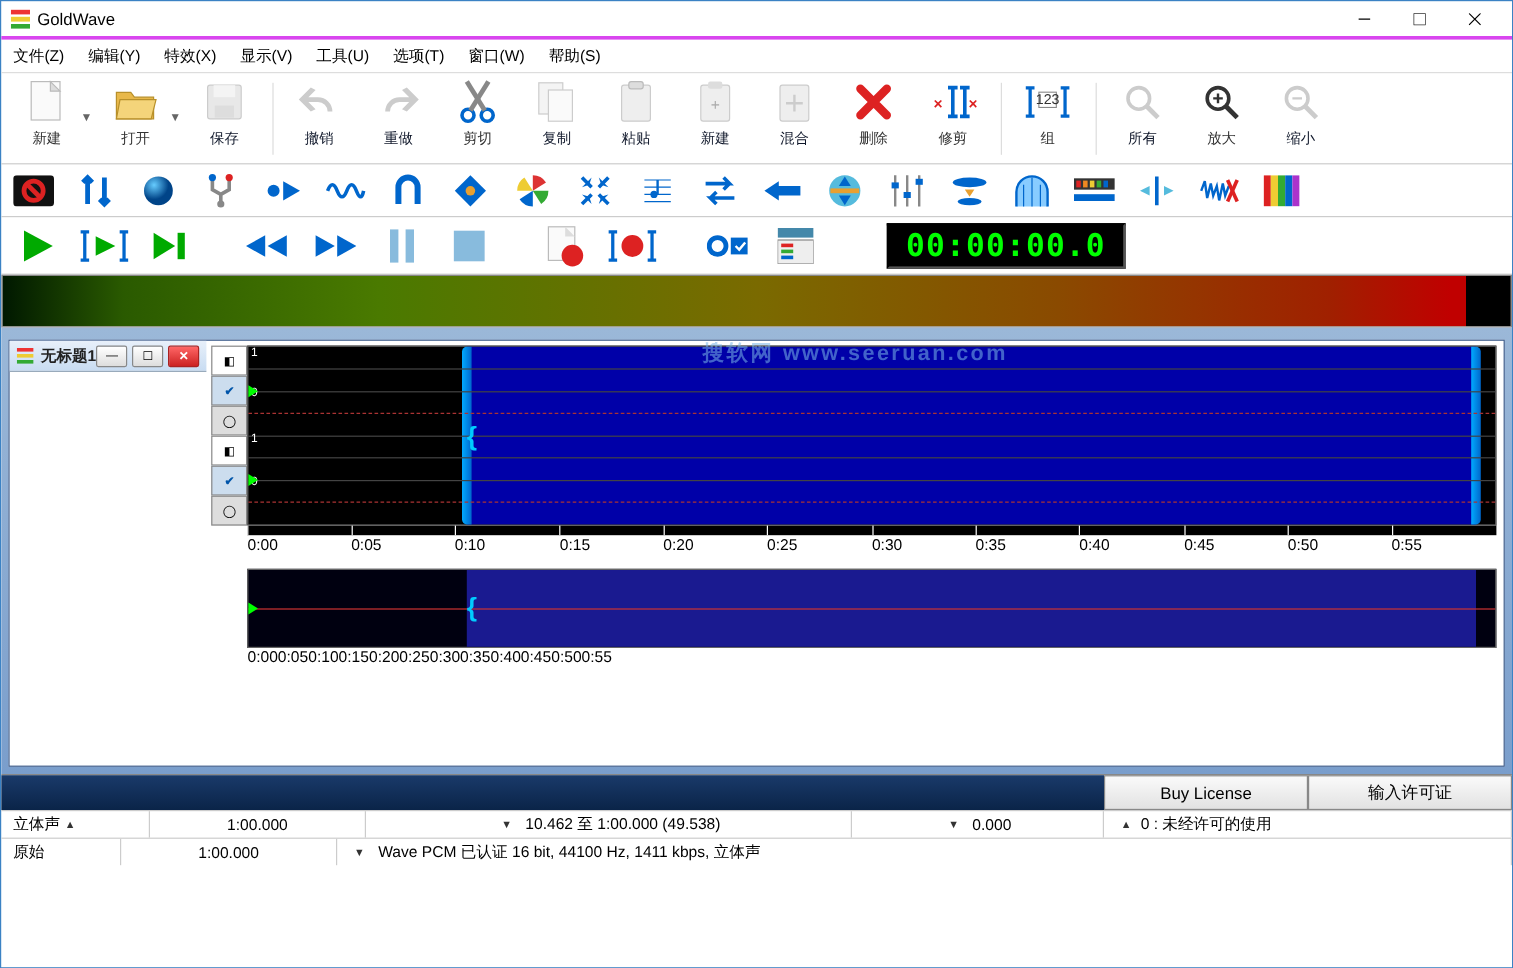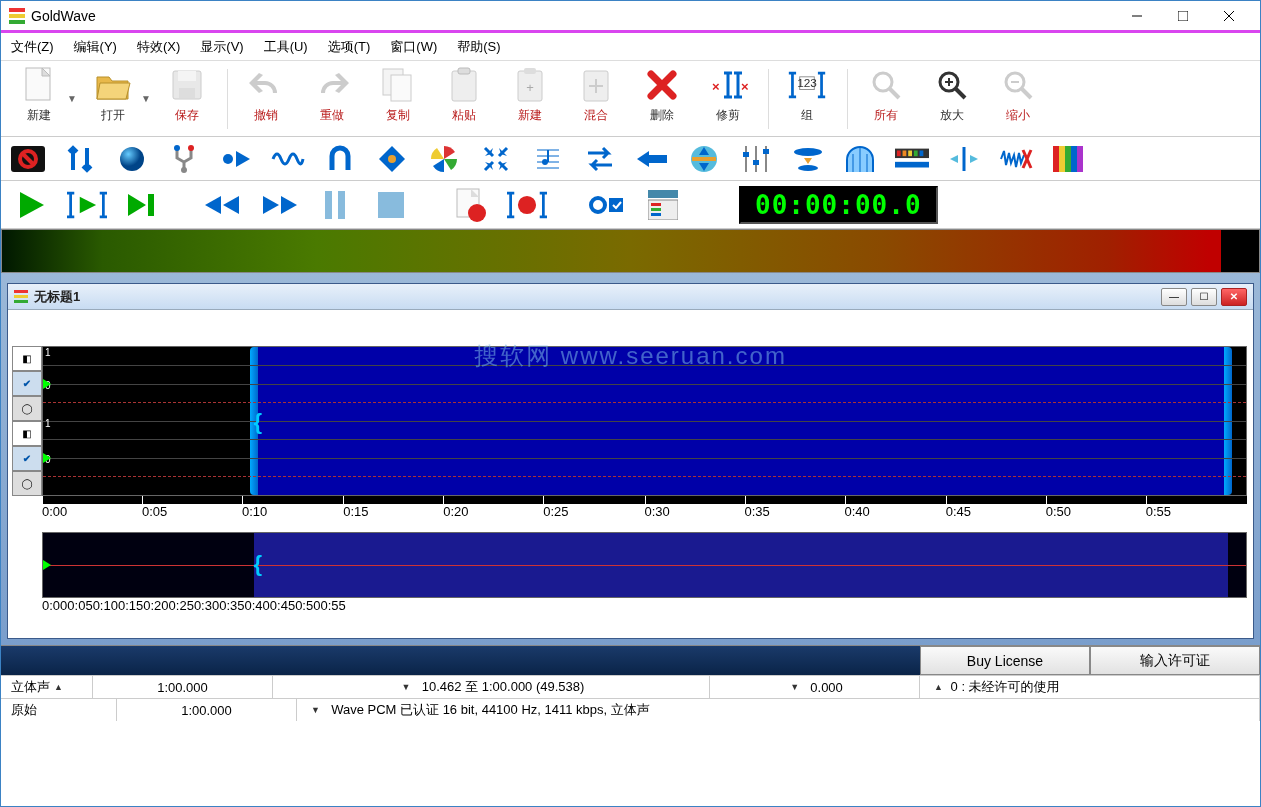--- a/index.html
+++ b/index.html
@@ -9,39 +9,39 @@
 .titlebar .title { flex:1; font-size:14px; color:#000; }
 .win-btns { display:flex; gap:0; }
 .win-btn { width:46px; height:30px; display:flex; align-items:center; justify-content:center; cursor:default; }
 .win-btn svg { width:10px; height:10px; }
 .menubar { height:28px; display:flex; align-items:center; padding:0 10px; gap:20px; border-bottom:1px solid #ddd; font-size:14px; }
 .menubar span { cursor:default; }
 .toolbar1 { height:76px; display:flex; align-items:flex-start; padding:4px 6px; border-bottom:1px solid #ccc; }
 .tb1-btn { display:flex; flex-direction:column; align-items:center; justify-content:flex-start; width:64px; height:68px; margin-right:2px; cursor:default; }
 .tb1-btn .ic { width:40px; height:40px; display:flex; align-items:center; justify-content:center; }
 .tb1-btn .lbl { font-size:12px; color:#333; margin-top:2px; }
-.tb1-btn.disabled .lbl { color:#b91c1c; }
+.tb1-btn.disabled .lbl { color:#0f172a; }
 .tb1-sep { width:1px; height:60px; background:#ddd; margin:4px 6px; }
 .dd-arrow { width:10px; align-self:center; color:#666; font-size:10px; margin-left:-6px; margin-right:4px;}
 .toolbar2 { height:44px; display:flex; align-items:center; padding:0 10px; gap:18px; border-bottom:1px solid #ccc; }
 .tb2-ic { width:34px; height:34px; display:flex; align-items:center; justify-content:center; cursor:default; }
 .toolbar3 { height:48px; display:flex; align-items:center; padding:0 10px; gap:16px; border-bottom:1px solid #ccc; }
 .tb3-ic { width:40px; height:38px; display:flex; align-items:center; justify-content:center; cursor:default; }
 .tb3-sep { width:8px;}
 .timecode { margin-left:40px; background:#000; color:#0f0; font-family:"Consolas",monospace; font-size:26px; font-weight:bold; padding:2px 14px; letter-spacing:1px; border:2px inset #555;}
 .level-bar { height:44px; background:linear-gradient(90deg,#001800 0%,#2a5a00 8%,#4a7a00 25%,#7a6a00 50%,#8a4a00 70%,#a02000 88%,#c00000 96%,#c00000 97%,#000 97%,#000 100%); border:1px solid #888;}
 .workspace { background:linear-gradient(#9bb8d8,#7a9ecc); padding:10px 6px 6px 6px; height:372px; }
-.doc-win { background:#fff; border:1px solid #3b5a8a; height:100%; display:flex; flex-direction:column;gap:32px; }
+.doc-win { background:#fff; border:1px solid #3b5a8a; height:100%; display:flex; flex-direction:row; }
 .doc-title { height:26px; background:linear-gradient(#e8f0fa,#c8dcf2); display:flex; align-items:center; padding:0 6px; border-bottom:1px solid #9ab; }
 .doc-title .t { flex:1; font-size:13px; font-weight:bold; color:#222; }
 .doc-btns { display:flex; gap:4px; }
 .doc-btn { width:26px; height:18px; border:1px solid #888; border-radius:2px; display:flex; align-items:center; justify-content:center; font-size:10px; background:linear-gradient(#fff,#ddd);}
 .doc-btn.close { background:linear-gradient(#f66,#c22); color:#fff; font-weight:bold; border-color:#a22;}
 .wave-area { flex:1; display:flex; flex-direction:column; padding:4px 6px 2px 4px; position:relative;}
-.watermark { position:absolute; top:-2px; left:50%; transform:translateX(-50%); color:rgba(120,180,230,0.55); font-size:24px; font-weight:normal; letter-spacing:2px; z-index:5; pointer-events:none;}
+.watermark { position:absolute; top:-2px; left:50%; transform:translateX(-50%); color:rgba(120,180,230,0.55); font-size:18px; font-weight:bold; letter-spacing:2px; z-index:5; pointer-events:none;}
 .wf-main { height:150px; display:flex; }
 .wf-ctrls { width:30px; display:flex; flex-direction:column; }
 .wf-ctrl { flex:1; display:flex; align-items:center; justify-content:center; border:1px solid #888; background:#eee; font-size:10px;}
 .wf-chk { background:#cde; }
 .wf-chk::before{content:"✔";color:#05a;font-weight:bold;}
 .wf-canvas { flex:1; position:relative; background:#000; border:1px solid #666;}
 .wf-sel { position:absolute; top:0; bottom:0; left:17.5%; right:1.5%; background:#0000a8; }
 .wf-sel::before,.wf-sel::after{content:"";position:absolute;top:0;bottom:0;width:8px;background:linear-gradient(90deg,#0af,#06c);} 
 .wf-sel::before{left:-4px;border-radius:4px 0 0 4px;} .wf-sel::after{right:-4px;border-radius:0 4px 4px 0;}
 .wf-grid { position:absolute; inset:0; }
@@ -149,20 +149,31 @@
       <span class="lbl">撤销</span>
     </div>
   <div class="tb1-btn disabled">
       <div class="ic">
         <svg width="38" height="32" viewBox="0 0 38 32">
           <path d="M8 24a12 12 0 0 1 12-12h8l-6-6 4-2 10 10-10 10-4-2 6-6h-8a8 8 0 0 0-8 8z" fill="#ccc"></path>
         </svg>
       </div>
       <span class="lbl">重做</span>
     </div>
+  <div class="tb1-btn">
+      <div class="ic">
+        <svg width="34" height="38" viewBox="0 0 34 38">
+          <circle cx="9" cy="30" r="5" fill="none" stroke="#06c" stroke-width="3"></circle>
+          <circle cx="25" cy="30" r="5" fill="none" stroke="#06c" stroke-width="3"></circle>
+          <line x1="11" y1="26" x2="26" y2="2" stroke="#888" stroke-width="4"></line>
+          <line x1="23" y1="26" x2="8" y2="2" stroke="#888" stroke-width="4"></line>
+        </svg>
+      </div>
+      <span class="lbl">剪切</span>
+    </div>
   <div class="tb1-btn disabled">
       <div class="ic">
         <svg width="36" height="38" viewBox="0 0 36 38">
           <rect x="3" y="3" width="20" height="26" fill="#f4f4f4" stroke="#ccc"></rect>
           <rect x="11" y="9" width="20" height="26" fill="#fafafa" stroke="#ccc"></rect>
         </svg>
       </div>
       <span class="lbl">复制</span>
     </div>
   <div class="tb1-btn disabled">
@@ -583,32 +594,32 @@
   </div>
 </div>
 
 <div class="license-bar">
   <div class="sp"></div>
   <div class="lic-btn">Buy License</div>
   <div class="lic-btn">输入许可证</div>
 </div>
 
 <div class="status1">
-  <div class="st-cell" style="width:92px">
+  <div class="st-cell" style="width:124px">
       <span>立体声</span>
       <span class="st-arrow">▲</span>
     </div>
   <div class="st-cell" style="width:180px;justify-content:center">
       <span>1:00.000</span>
     </div>
   <div class="st-cell" style="flex:1;justify-content:center"><span class="st-arrow">▼</span>&nbsp;&nbsp;<span>10.462 至 1:00.000 (49.538)</span></div>
   <div class="st-cell" style="width:210px;justify-content:center"><span class="st-arrow">▼</span>&nbsp;&nbsp;<span>0.000</span></div>
   <div class="st-cell" style="width:340px"><span class="st-arrow">▲</span>&nbsp;<span>0 : 未经许可的使用</span></div>
 </div>
 <div class="status2">
-  <div class="st-cell" style="width:116px">
+  <div class="st-cell" style="width:100px">
       <span>原始</span>
     </div>
   <div class="st-cell" style="width:180px;justify-content:center">
       <span>1:00.000</span>
     </div>
   <div class="st-cell" style="flex:1"><span class="st-arrow">▼</span>&nbsp;&nbsp;<span>Wave PCM 已认证 16 bit, 44100 Hz, 1411 kbps, 立体声</span></div>
 </div>
 
 </body></html>

